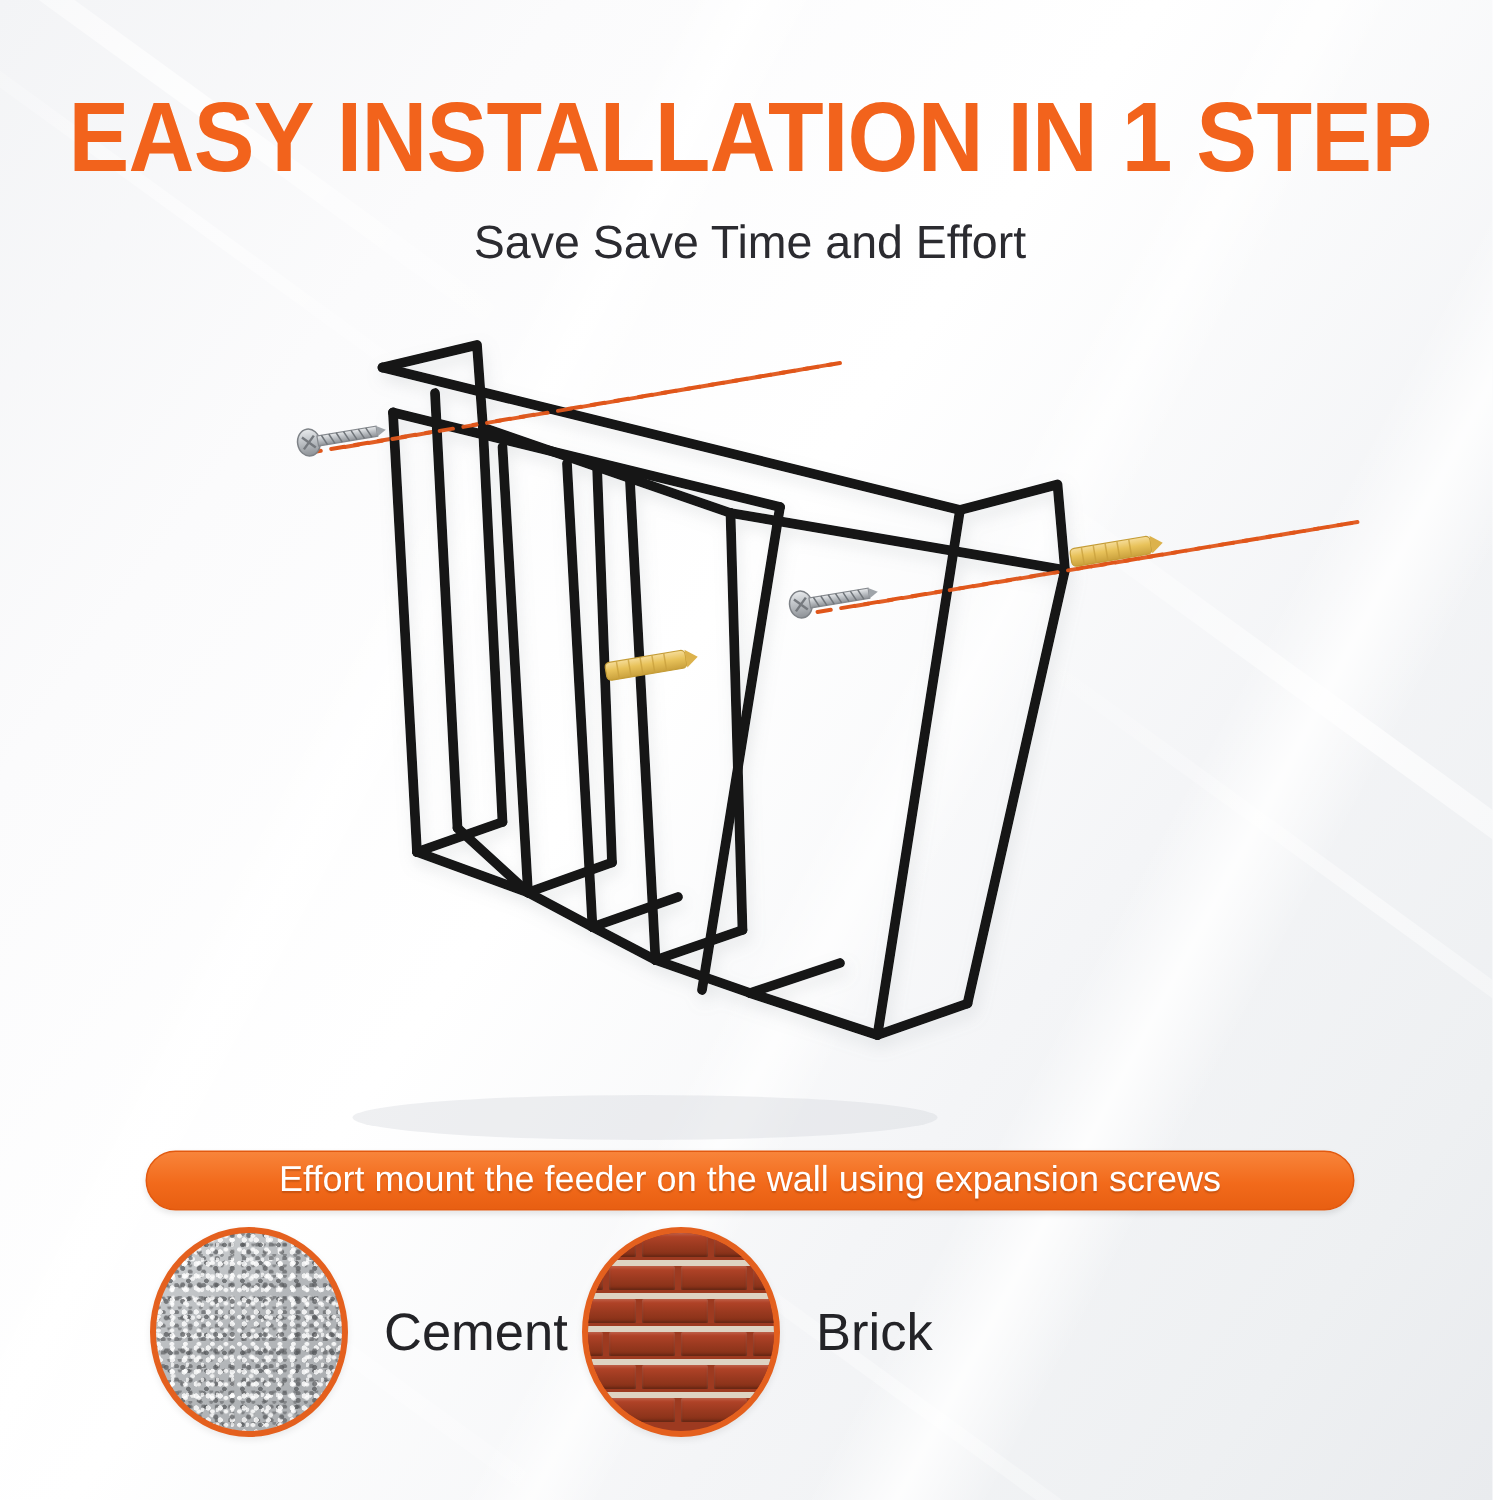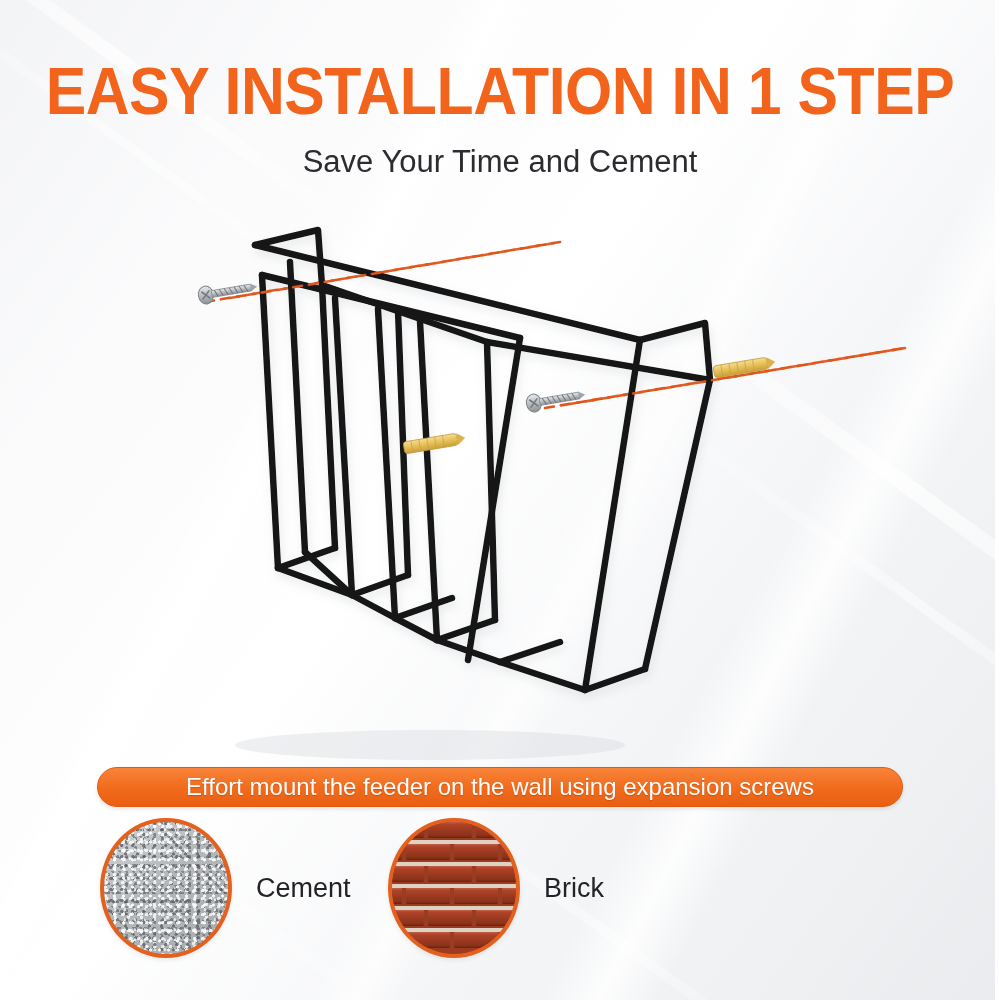--- a/index.html
+++ b/index.html
@@ -119,40 +119,40 @@
         rgba(0,0,0,.10) 30px 32px),
       repeating-linear-gradient(90deg,
         rgba(255,255,255,.10) 0 1px,
         rgba(0,0,0,.05) 1px 3px,
         rgba(0,0,0,0) 3px 7px),
       linear-gradient(95deg,#a98356 0%,#bb9468 18%,#98744b 35%,#b08a5c 52%,#8d6b45 70%,#b2895c 86%,#9c7850 100%);
   }
 
   .mat-label {
     margin-left:24px;
-    font-size:27px; line-height:27px;
+    font-size:35px; line-height:27px;
     color:#232327;
     white-space:nowrap;
   }
 </style>
 </head>
 <body>
 
 <div id="poster">
 
   <div class="streak s1"></div>
   <div class="streak s2"></div>
   <div class="streak s3"></div>
   <div class="streak s4"></div>
   <div class="streak s5"></div>
   <div class="streak s6"></div>
   <div class="streak s7"></div>
 
   <div id="headline">EASY INSTALLATION IN 1 STEP</div>
-  <div id="subhead">Save Your Time and Cement</div>
+  <div id="subhead">Save Save Time and Effort</div>
 
   <svg id="product" viewBox="0 0 1000 580">
     <defs>
       <linearGradient id="screwGrad" x1="0" y1="0" x2="0" y2="1">
         <stop offset="0%" stop-color="#e9ebed"></stop>
         <stop offset="40%" stop-color="#c3c7cb"></stop>
         <stop offset="100%" stop-color="#8d9196"></stop>
       </linearGradient>
       <linearGradient id="anchorGrad" x1="0" y1="0" x2="0" y2="1">
         <stop offset="0%" stop-color="#f6dd9a"></stop>

